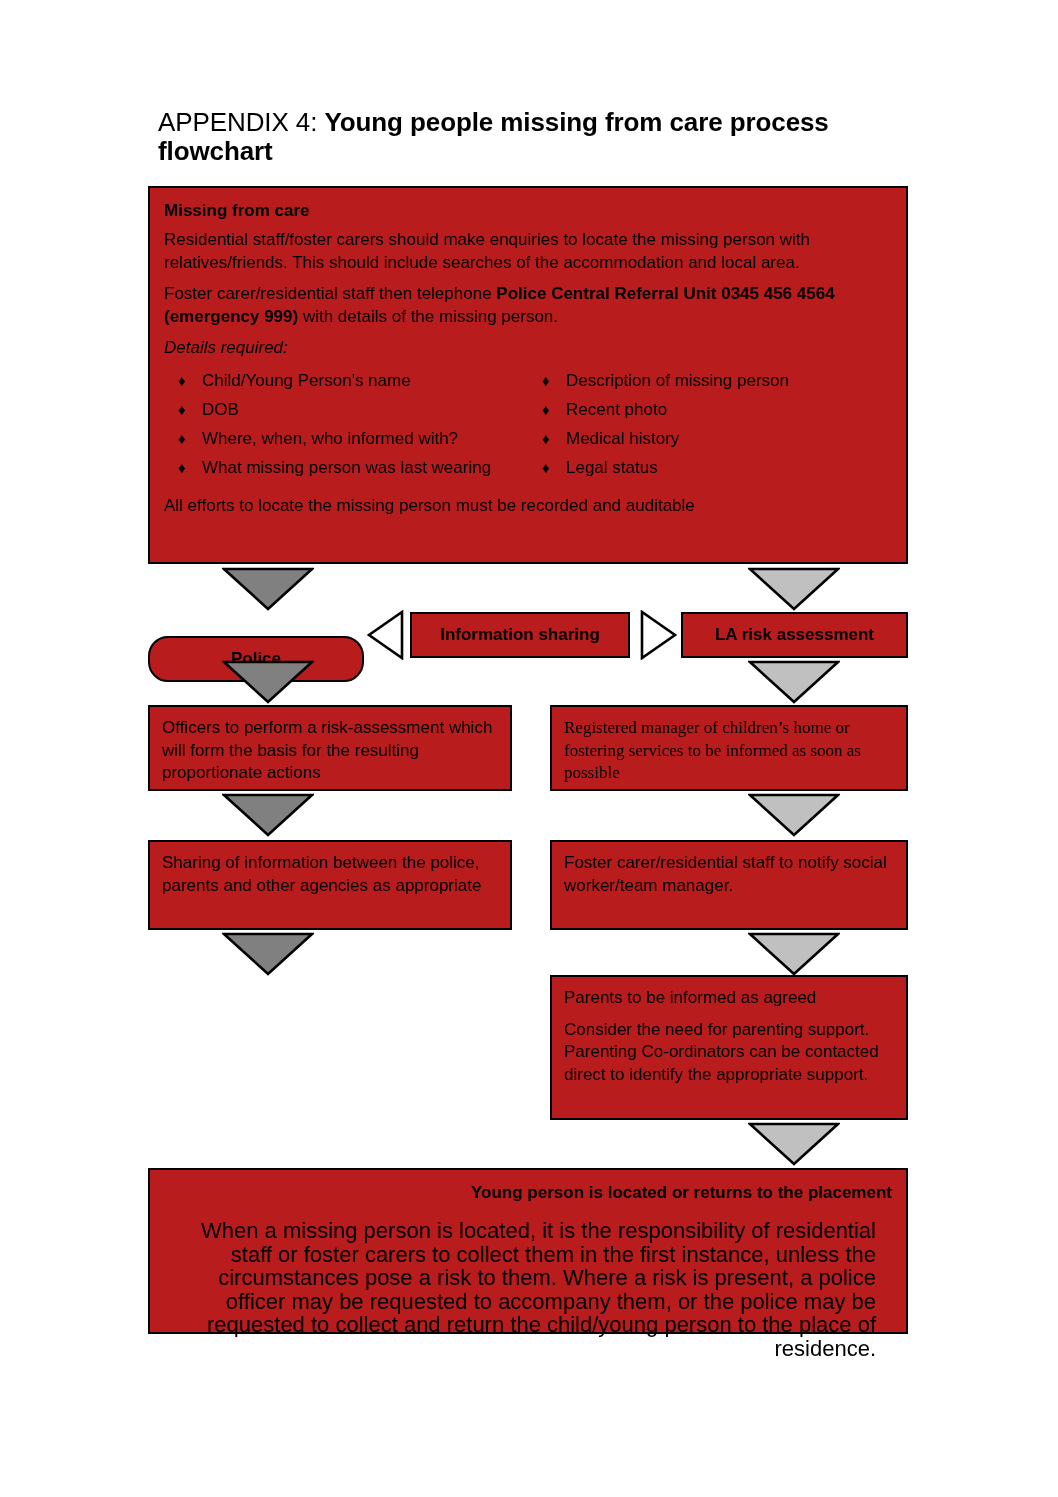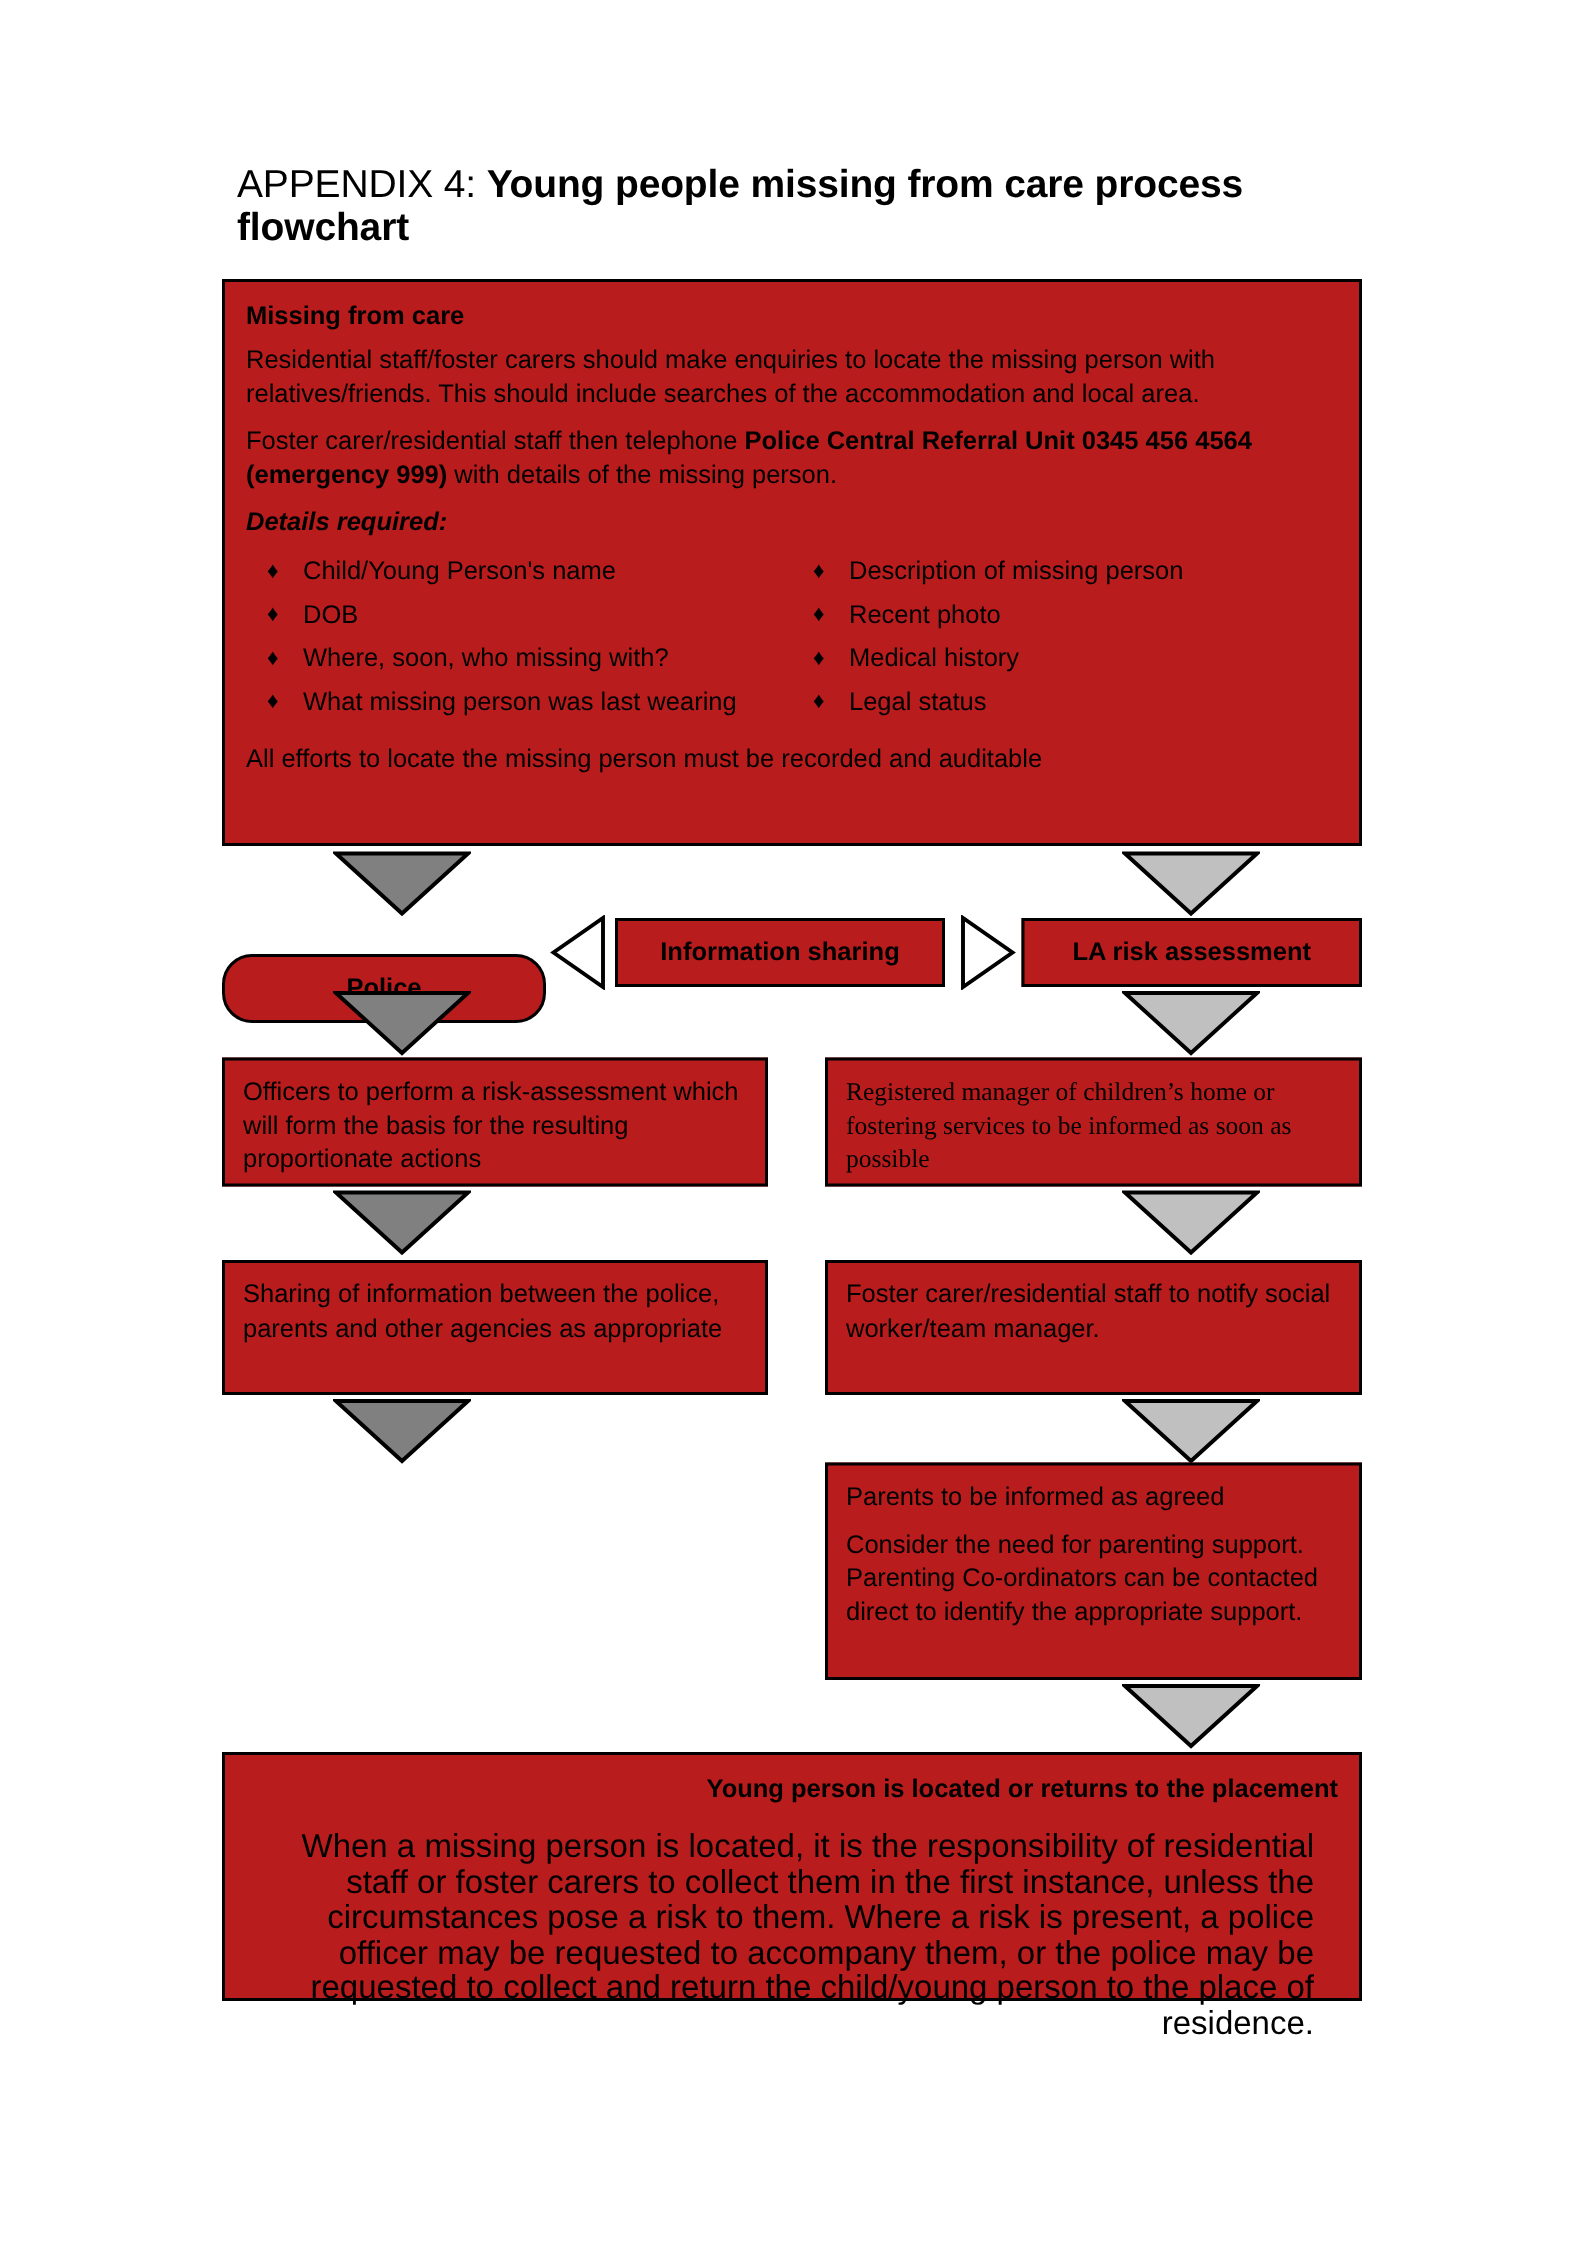--- a/index.html
+++ b/index.html
@@ -42,21 +42,21 @@
   }
   .fbox .inner {
     padding: 10px 12px 8px 12px;
   }
   .para {
     font-size: 17px;
     line-height: 22.5px;
     margin: 0 0 9px 0;
   }
   .para:last-child { margin-bottom: 0; }
-  .para.italic { font-style: italic; font-weight: bold; }
+  .para.italic { font-style: italic; }
   .para b { font-weight: bold; }
 
   
   #box-missing {
     left: 148px;
     top: 186px;
     width: 760px;
     height: 378px;
   }
   #box-missing .inner { padding: 12px 14px 10px 14px; }
@@ -204,21 +204,21 @@
     <div class="head">Missing from care</div>
     <p class="para">Residential staff/foster carers should make enquiries to locate the missing person with relatives/friends.  This should include searches of the accommodation and local area.</p>
     <p class="para"><span>Foster carer/residential staff then telephone </span><b>Police Central Referral Unit 0345 456 4564 (emergency 999)</b><span> with details of the missing person.</span></p>
     <p class="para italic">Details required:</p>
 
     <div class="bullet-cols">
       <div class="bullet-col">
         <ul>
           <li><span class="dia">♦</span><span>Child/Young Person's name</span></li>
           <li><span class="dia">♦</span><span>DOB</span></li>
-          <li><span class="dia">♦</span><span>Where, soon, who missing with?</span></li>
+          <li><span class="dia">♦</span><span>Where, when, who informed with?</span></li>
           <li><span class="dia">♦</span><span>What missing person was last wearing</span></li>
         </ul>
       </div>
       <div class="bullet-col">
         <ul>
           <li><span class="dia">♦</span><span>Description of missing person</span></li>
           <li><span class="dia">♦</span><span>Recent photo</span></li>
           <li><span class="dia">♦</span><span>Medical history</span></li>
           <li><span class="dia">♦</span><span>Legal status</span></li>
         </ul>

